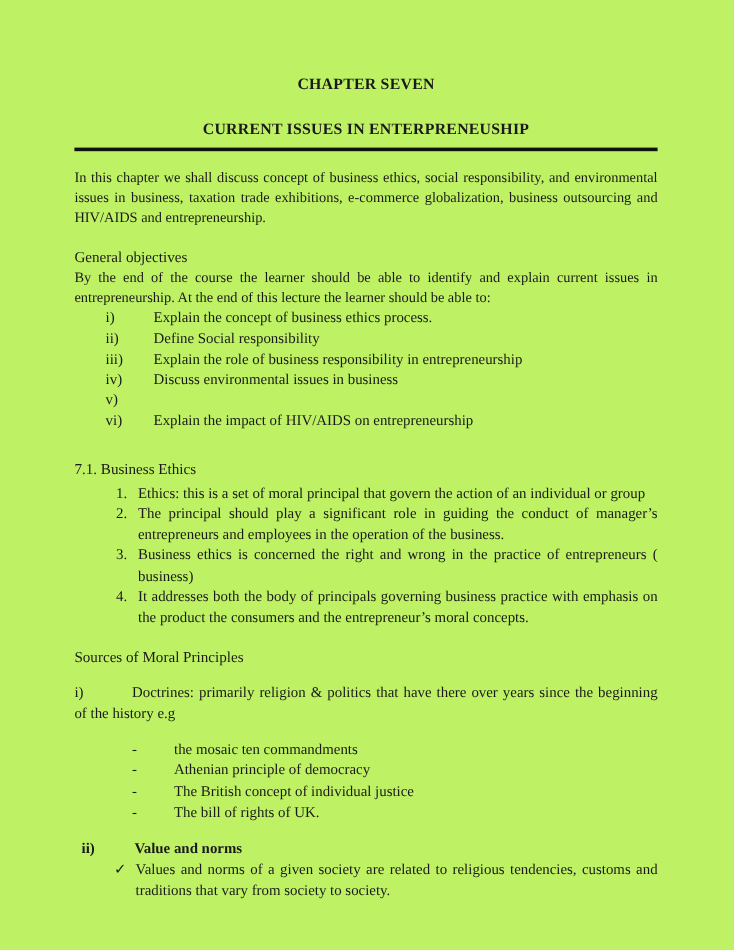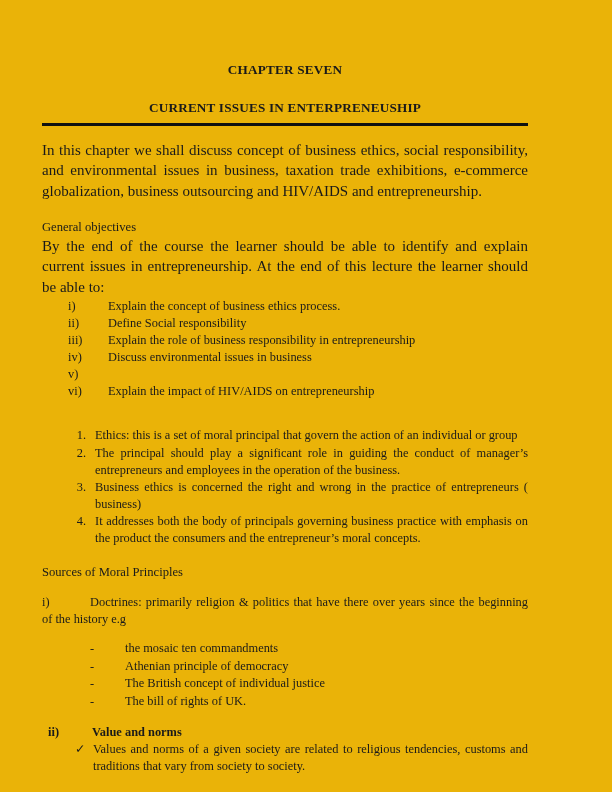--- a/index.html
+++ b/index.html
@@ -12,23 +12,23 @@
     width: 612px;
     height: 792px;
     font-family: "Liberation Serif", "DejaVu Serif", serif;
     color: #1a1a1a;
     -webkit-font-smoothing: antialiased;
   }
   .page {
     position: relative;
     width: 612px;
     height: 792px;
-    background: #eab308;
+    background: #bef264;
     box-sizing: border-box;
-    padding: 62px 64px 0 42px;
+    padding: 62px 64px 0 62px;
   }
   .content {
     width: 486px;
   }
 
   
   .doc-title {
     text-align: center;
     font-weight: bold;
     font-size: 13.2px;
@@ -46,21 +46,21 @@
   }
   .rule {
     height: 3px;
     background: #111111;
     width: 100%;
     margin: 0 0 14px 0;
   }
 
   
   p.body {
-    font-size: 15px;
+    font-size: 12px;
     line-height: 1.38;
     text-align: justify;
     margin: 0;
   }
   .section-head {
     font-weight: normal;
     font-size: 12.6px;
     line-height: 1.35;
     margin: 0;
   }
@@ -200,20 +200,21 @@
       </li>
       <li class="roman-row">
         <span class="marker">vi)</span>
         <span class="txt">Explain the impact of HIV/AIDS on entrepreneurship</span>
       </li>
     </ul>
 
     <div class="spacer-lg"></div>
     <div class="spacer-sm"></div>
 
+    <div class="section-head">7.1. Business Ethics</div>
     <div class="spacer-xs"></div>
 
     <ul class="plain">
       <li class="num-row">
         <span class="marker">1.</span>
         <span class="txt">Ethics: this is a set of moral principal that govern the action of an individual or group</span>
       </li>
       <li class="num-row">
         <span class="marker">2.</span>
         <span class="txt">The principal should play a significant role in guiding the conduct of manager’s entrepreneurs and employees in the operation of the business.</span>

